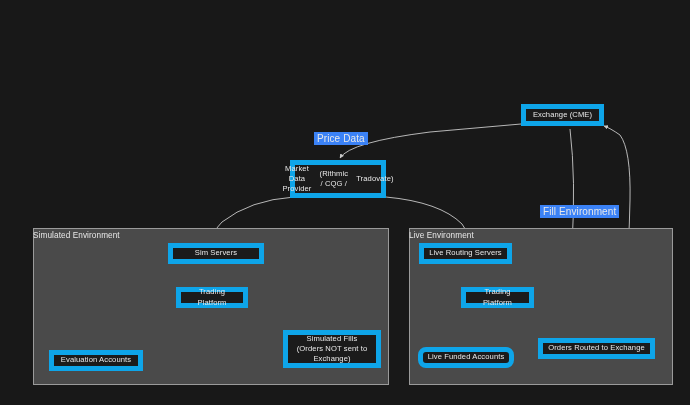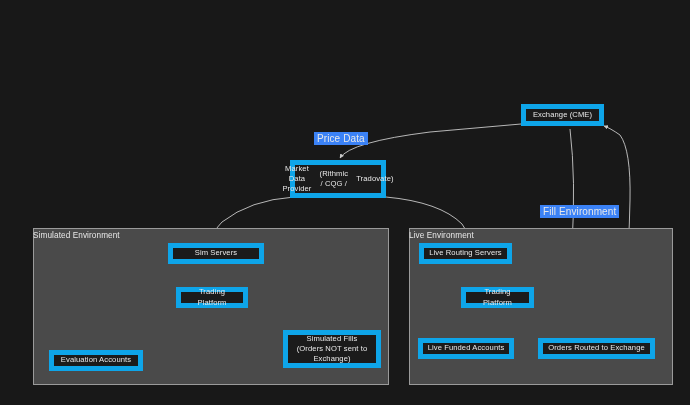--- a/index.html
+++ b/index.html
@@ -136,21 +136,21 @@
   </div>
 
   <div class="node" style="left:419px; top:243px; width:93px; height:21px;">
     <span>Live Routing Servers</span>
   </div>
 
   <div class="node" style="left:461px; top:287px; width:73px; height:21px;">
     <span>Trading Platform</span>
   </div>
 
-  <div class="node" style="left:418px; top:338px; width:96px; height:21px;">
+  <div class="node" style="left:418px; top:347px; width:96px; height:21px;border-radius:8px;">
     <span>Live Funded Accounts</span>
   </div>
 
   <div class="node" style="left:538px; top:338px; width:117px; height:21px;">
     <span>Orders Routed to Exchange</span>
   </div>
 
   <div class="edge-label" style="left:314px; top:132px;">Price Data</div>
 
   <div class="edge-label" style="left:540px; top:205px;">Fill Environment</div>

